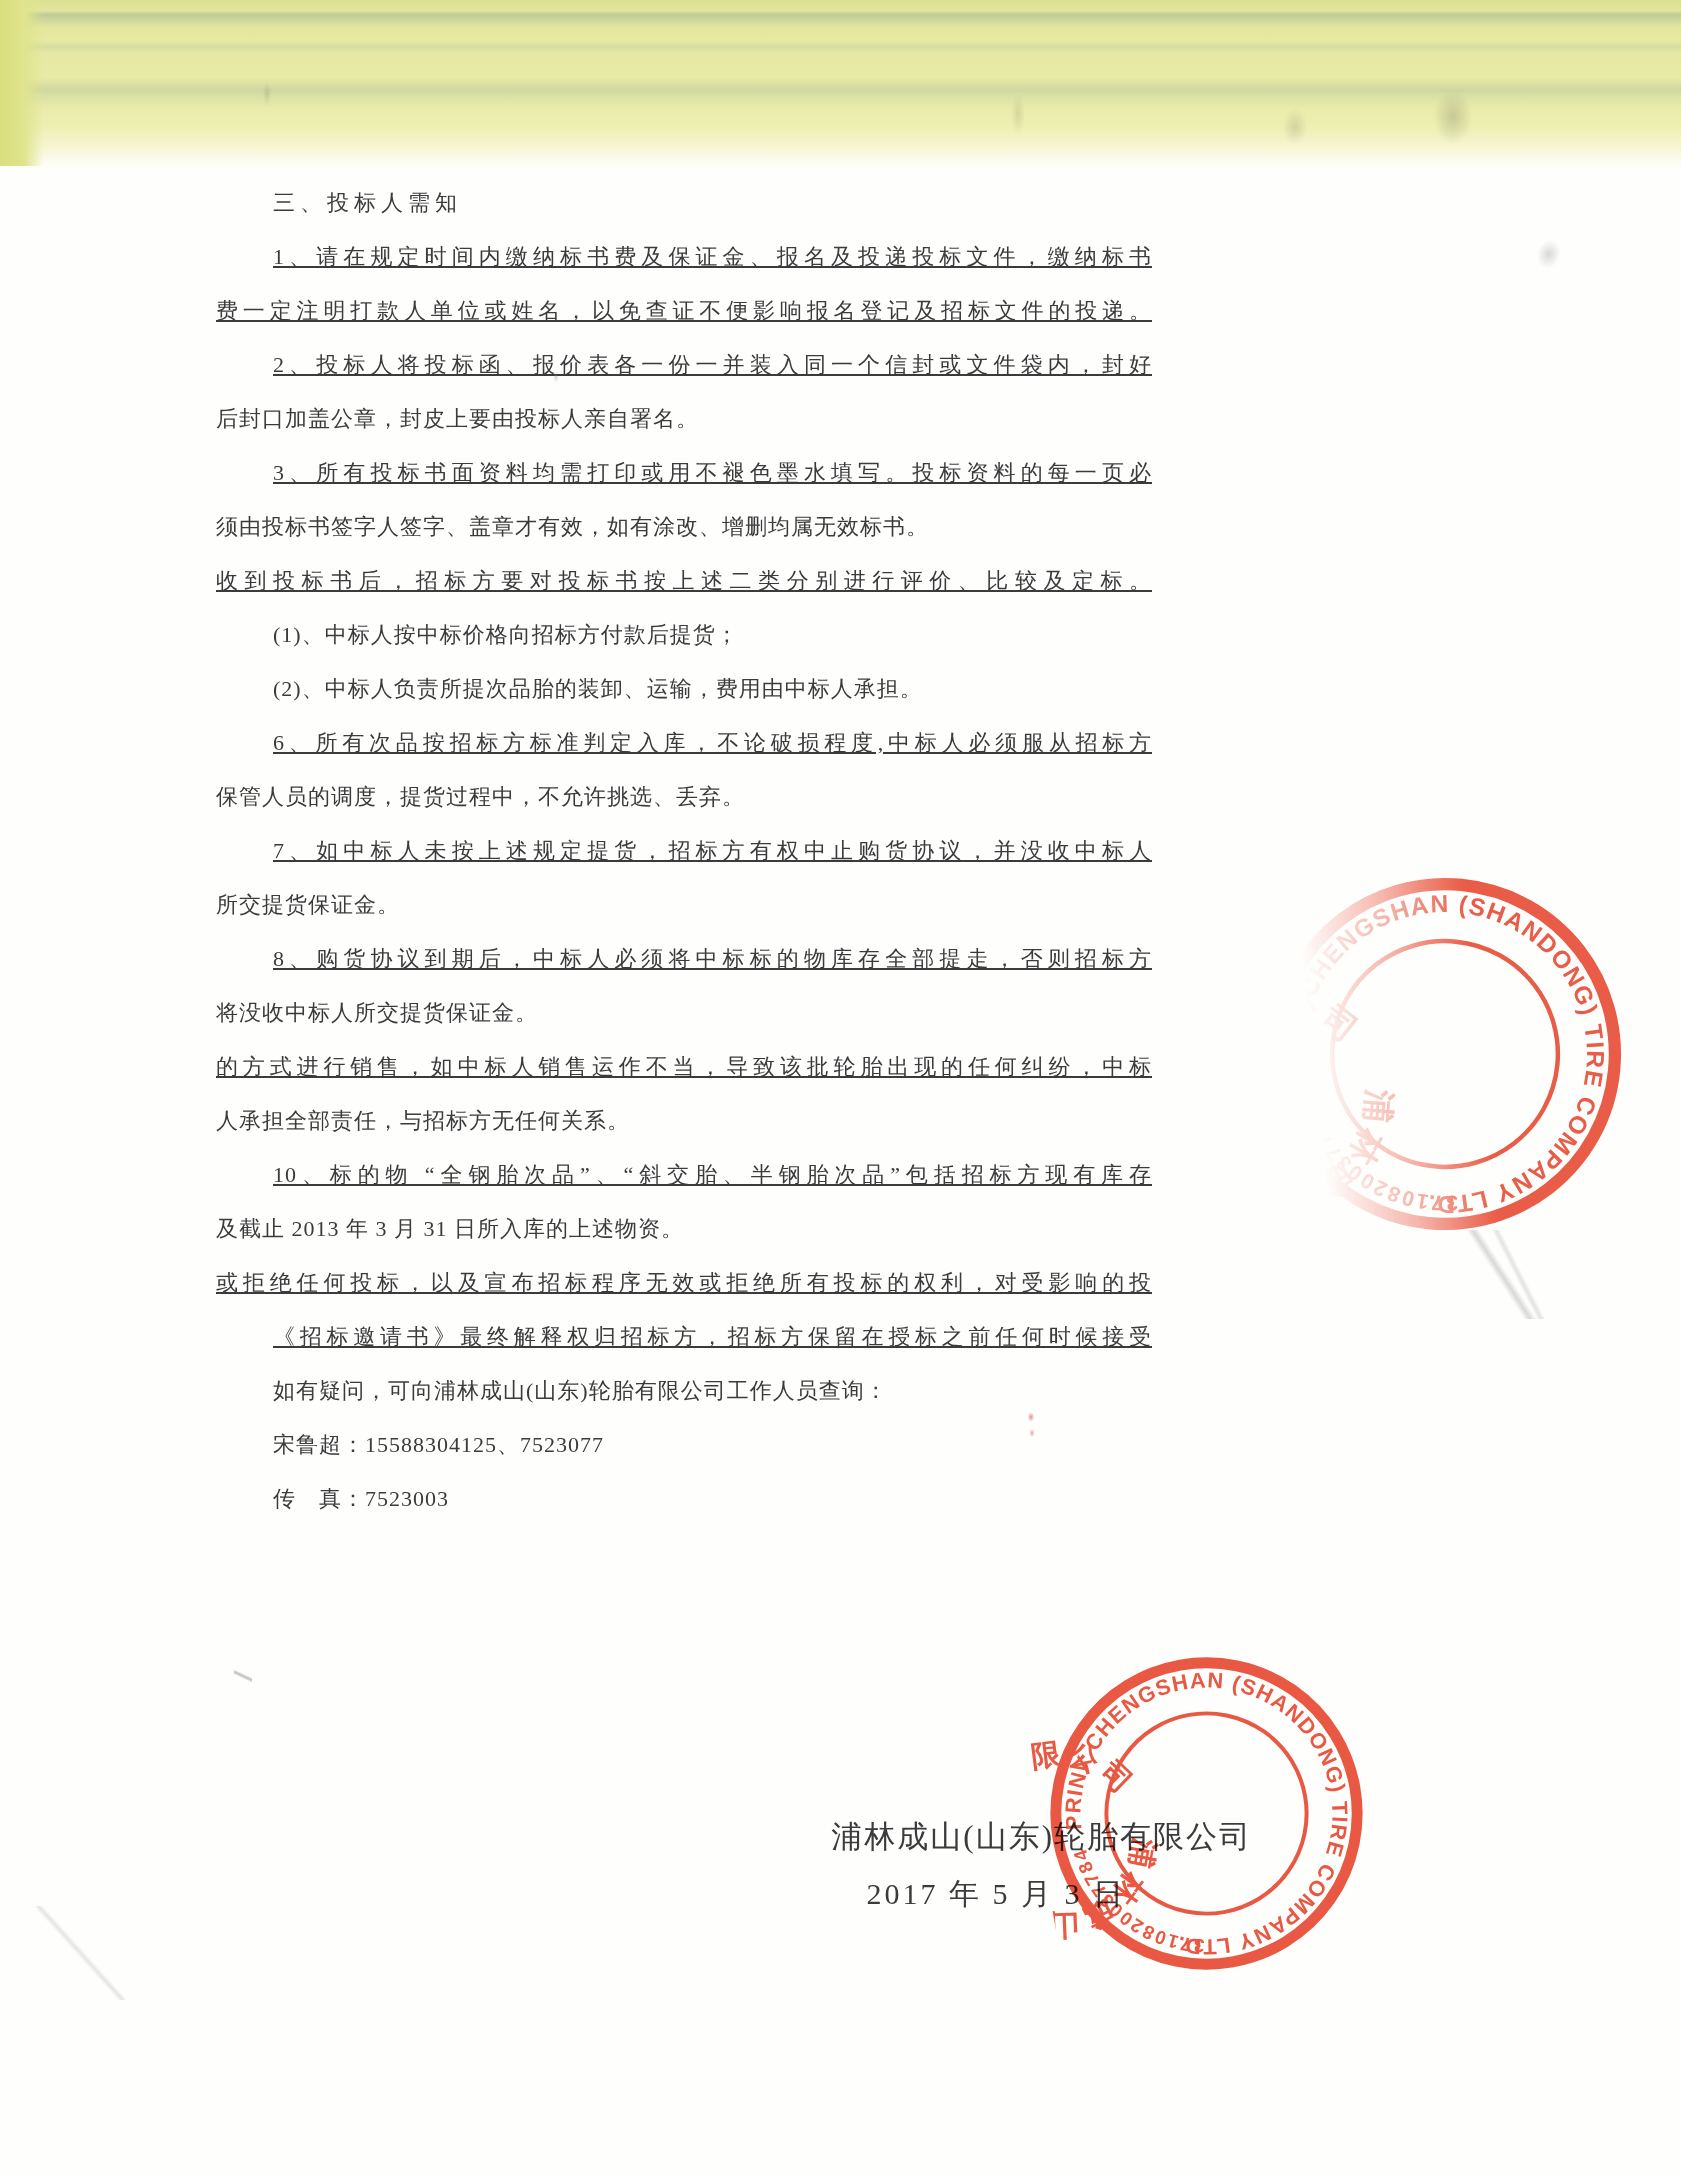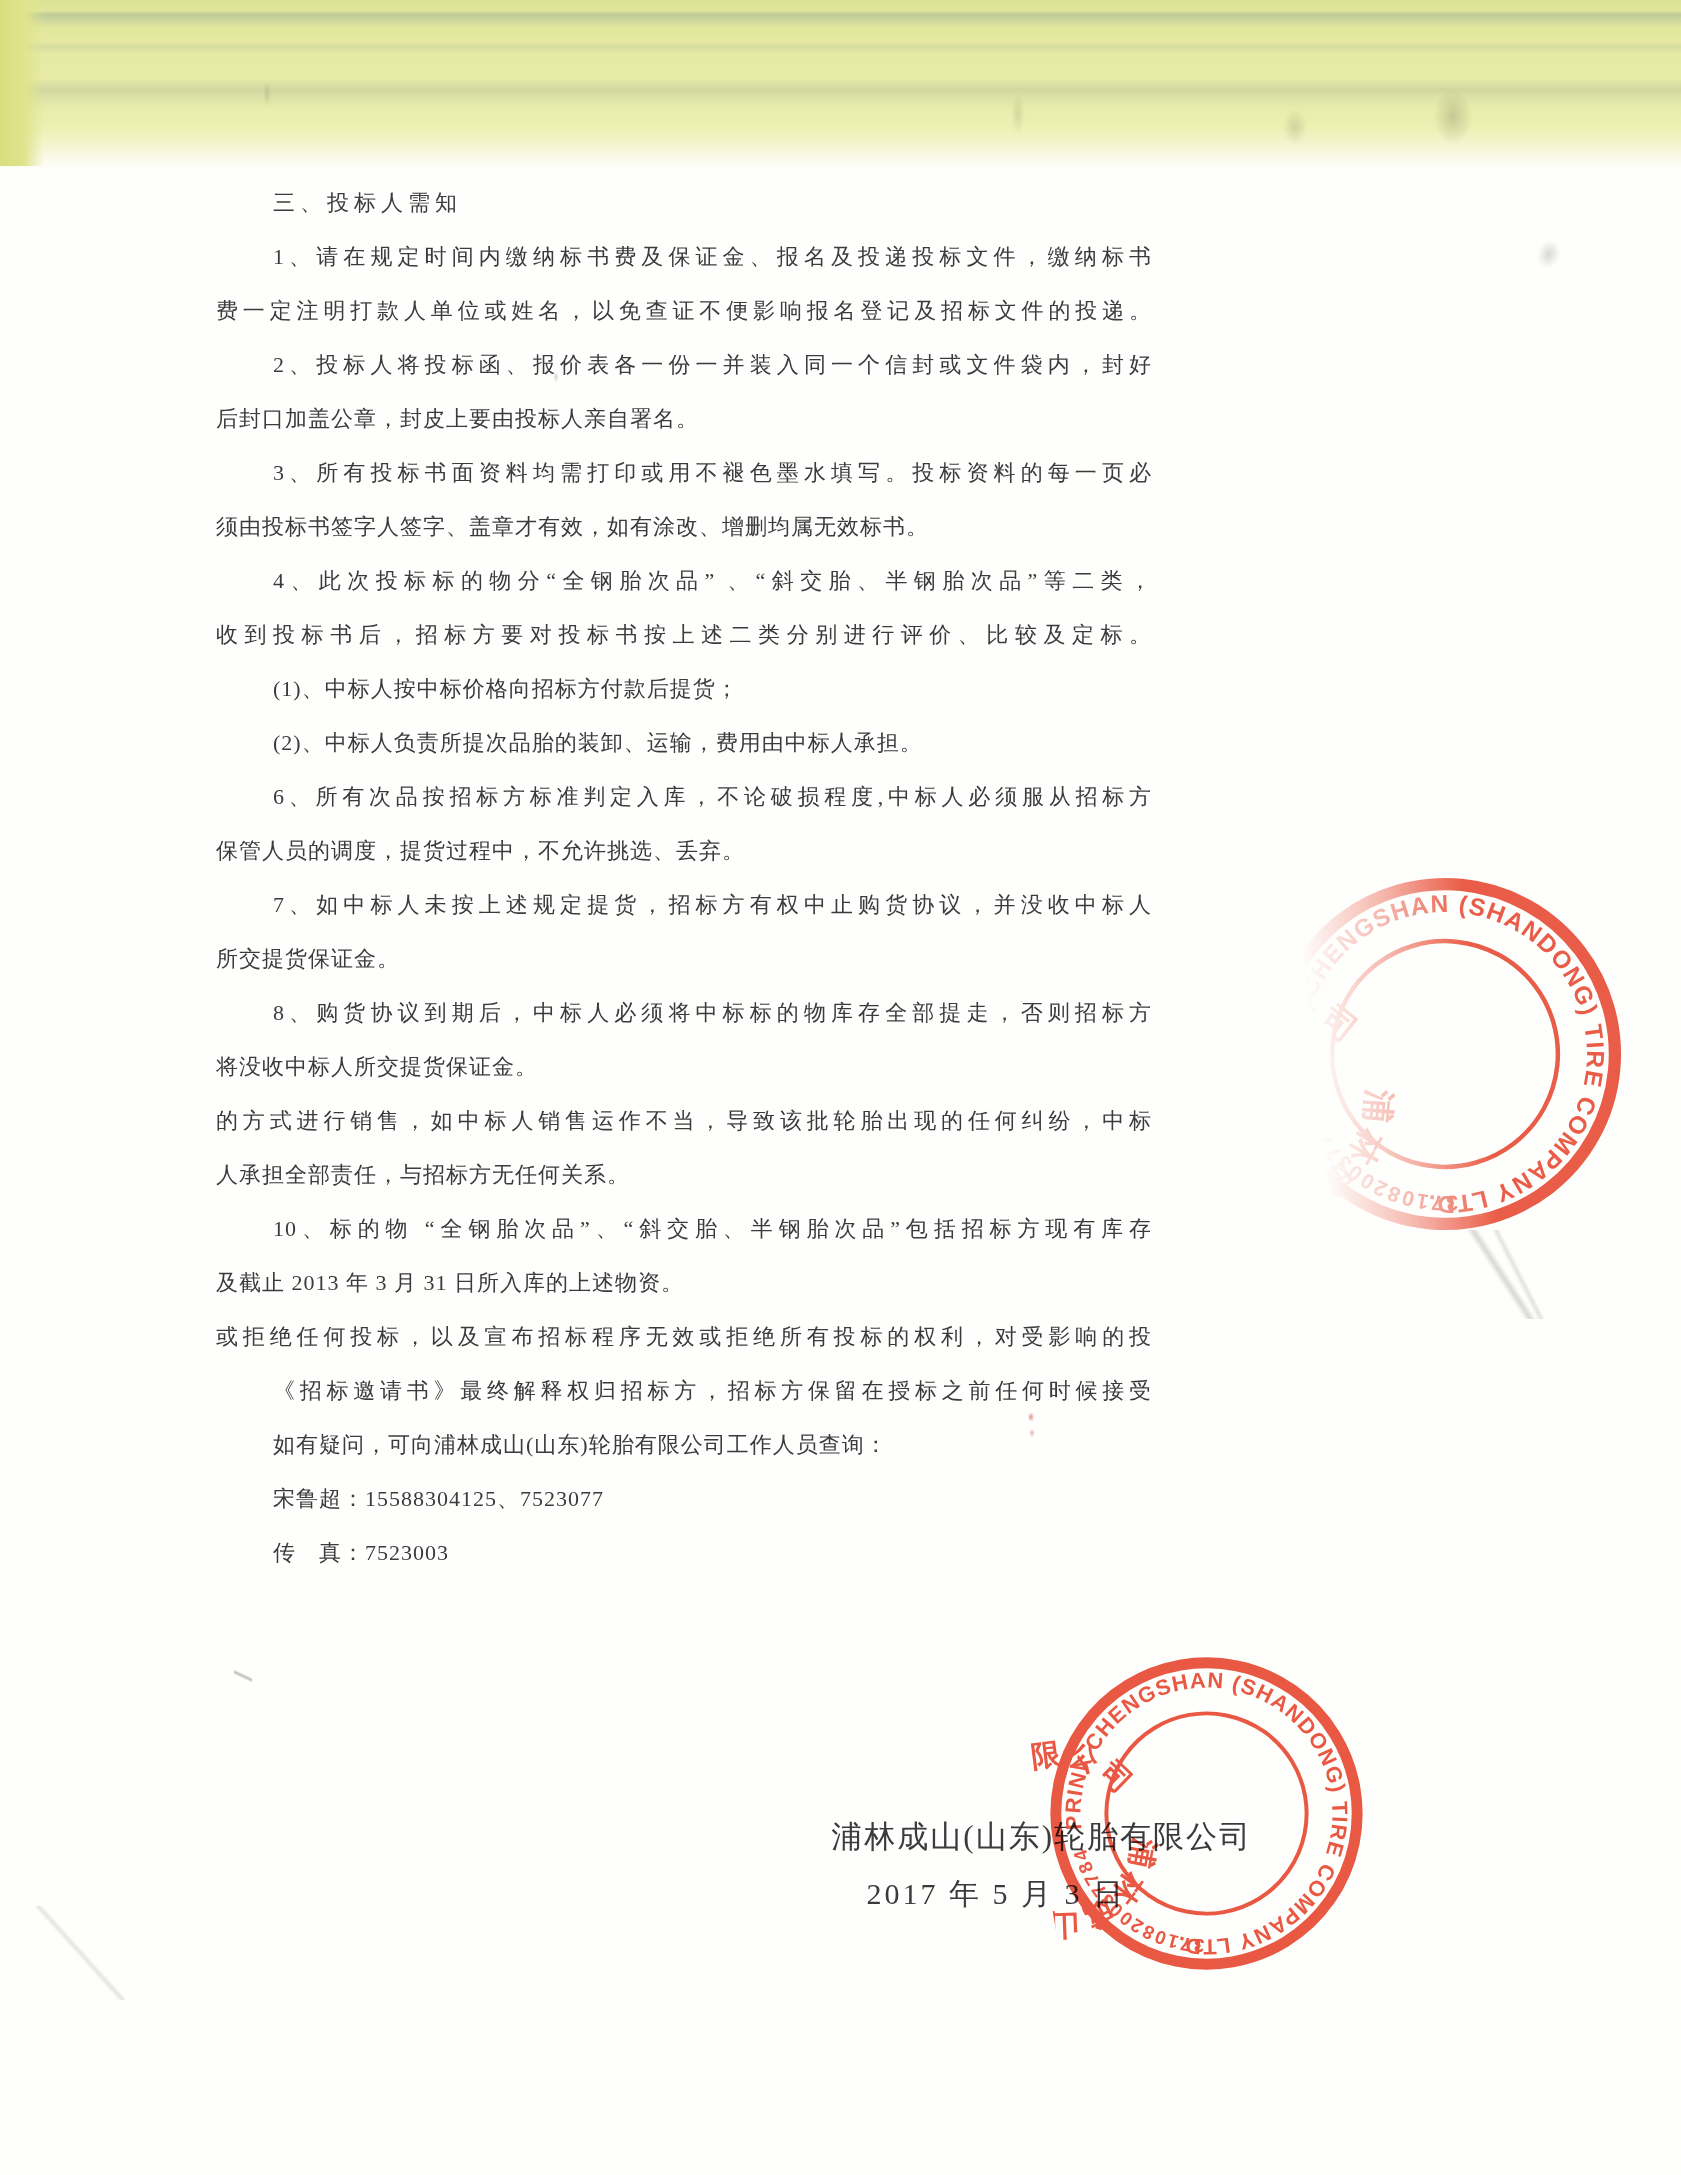--- a/index.html
+++ b/index.html
@@ -35,21 +35,21 @@
       radial-gradient(10px 30px at 1018px 114px, rgba(110,118,86,.18), rgba(110,118,86,0) 70%),
       radial-gradient(6px 18px at 267px 94px, rgba(110,118,86,.20), rgba(110,118,86,0) 70%);
   }
   
   .text-block{
     position:absolute;left:216px;top:176px;width:936px;
     font-size:22px;line-height:54px;color:#3b3b3d;
     letter-spacing:1px;
   }
   .line{white-space:nowrap;text-align:justify;height:54px;}
-  .line.fill{white-space:normal;text-align-last:justify;}
+  .line.fill{white-space:normal;text-align-last:justify;text-decoration:underline;}
   .line.indent{text-indent:57px;}
   .line.title{letter-spacing:5px;}
   
   .sig-company{
     position:absolute;left:203px;top:1816px;width:1049px;
     text-align:right;font-size:31px;letter-spacing:2px;color:#3b3b3d;
     font-family:"Liberation Serif","DejaVu Serif",serif;white-space:nowrap;
   }
   .sig-date{
     position:absolute;left:203px;top:1874px;width:923px;
@@ -115,21 +115,20 @@
   <div class="scan-band"></div>
 
   <div class="text-block">
       <div class="line indent title">三、投标人需知</div>
       <div class="line indent fill">1、请在规定时间内缴纳标书费及保证金、报名及投递投标文件，缴纳标书</div>
       <div class="line fill">费一定注明打款人单位或姓名，以免查证不便影响报名登记及招标文件的投递。</div>
       <div class="line indent fill">2、投标人将投标函、报价表各一份一并装入同一个信封或文件袋内，封好</div>
       <div class="line">后封口加盖公章，封皮上要由投标人亲自署名。</div>
       <div class="line indent fill">3、所有投标书面资料均需打印或用不褪色墨水填写。投标资料的每一页必</div>
       <div class="line">须由投标书签字人签字、盖章才有效，如有涂改、增删均属无效标书。</div>
-      <div class="line indent fill">4、此次投标标的物分“全钢胎次品” 、“斜交胎、半钢胎次品”等二类，</div>
       <div class="line fill">收到投标书后，招标方要对投标书按上述二类分别进行评价、比较及定标。</div>
       <div class="line indent">(1)、中标人按中标价格向招标方付款后提货；</div>
       <div class="line indent">(2)、中标人负责所提次品胎的装卸、运输，费用由中标人承担。</div>
       <div class="line indent fill">6、所有次品按招标方标准判定入库，不论破损程度,中标人必须服从招标方</div>
       <div class="line">保管人员的调度，提货过程中，不允许挑选、丢弃。</div>
       <div class="line indent fill">7、如中标人未按上述规定提货，招标方有权中止购货协议，并没收中标人</div>
       <div class="line">所交提货保证金。</div>
       <div class="line indent fill">8、购货协议到期后，中标人必须将中标标的物库存全部提走，否则招标方</div>
       <div class="line">将没收中标人所交提货保证金。</div>
       <div class="line fill">的方式进行销售，如中标人销售运作不当，导致该批轮胎出现的任何纠纷，中标</div>

